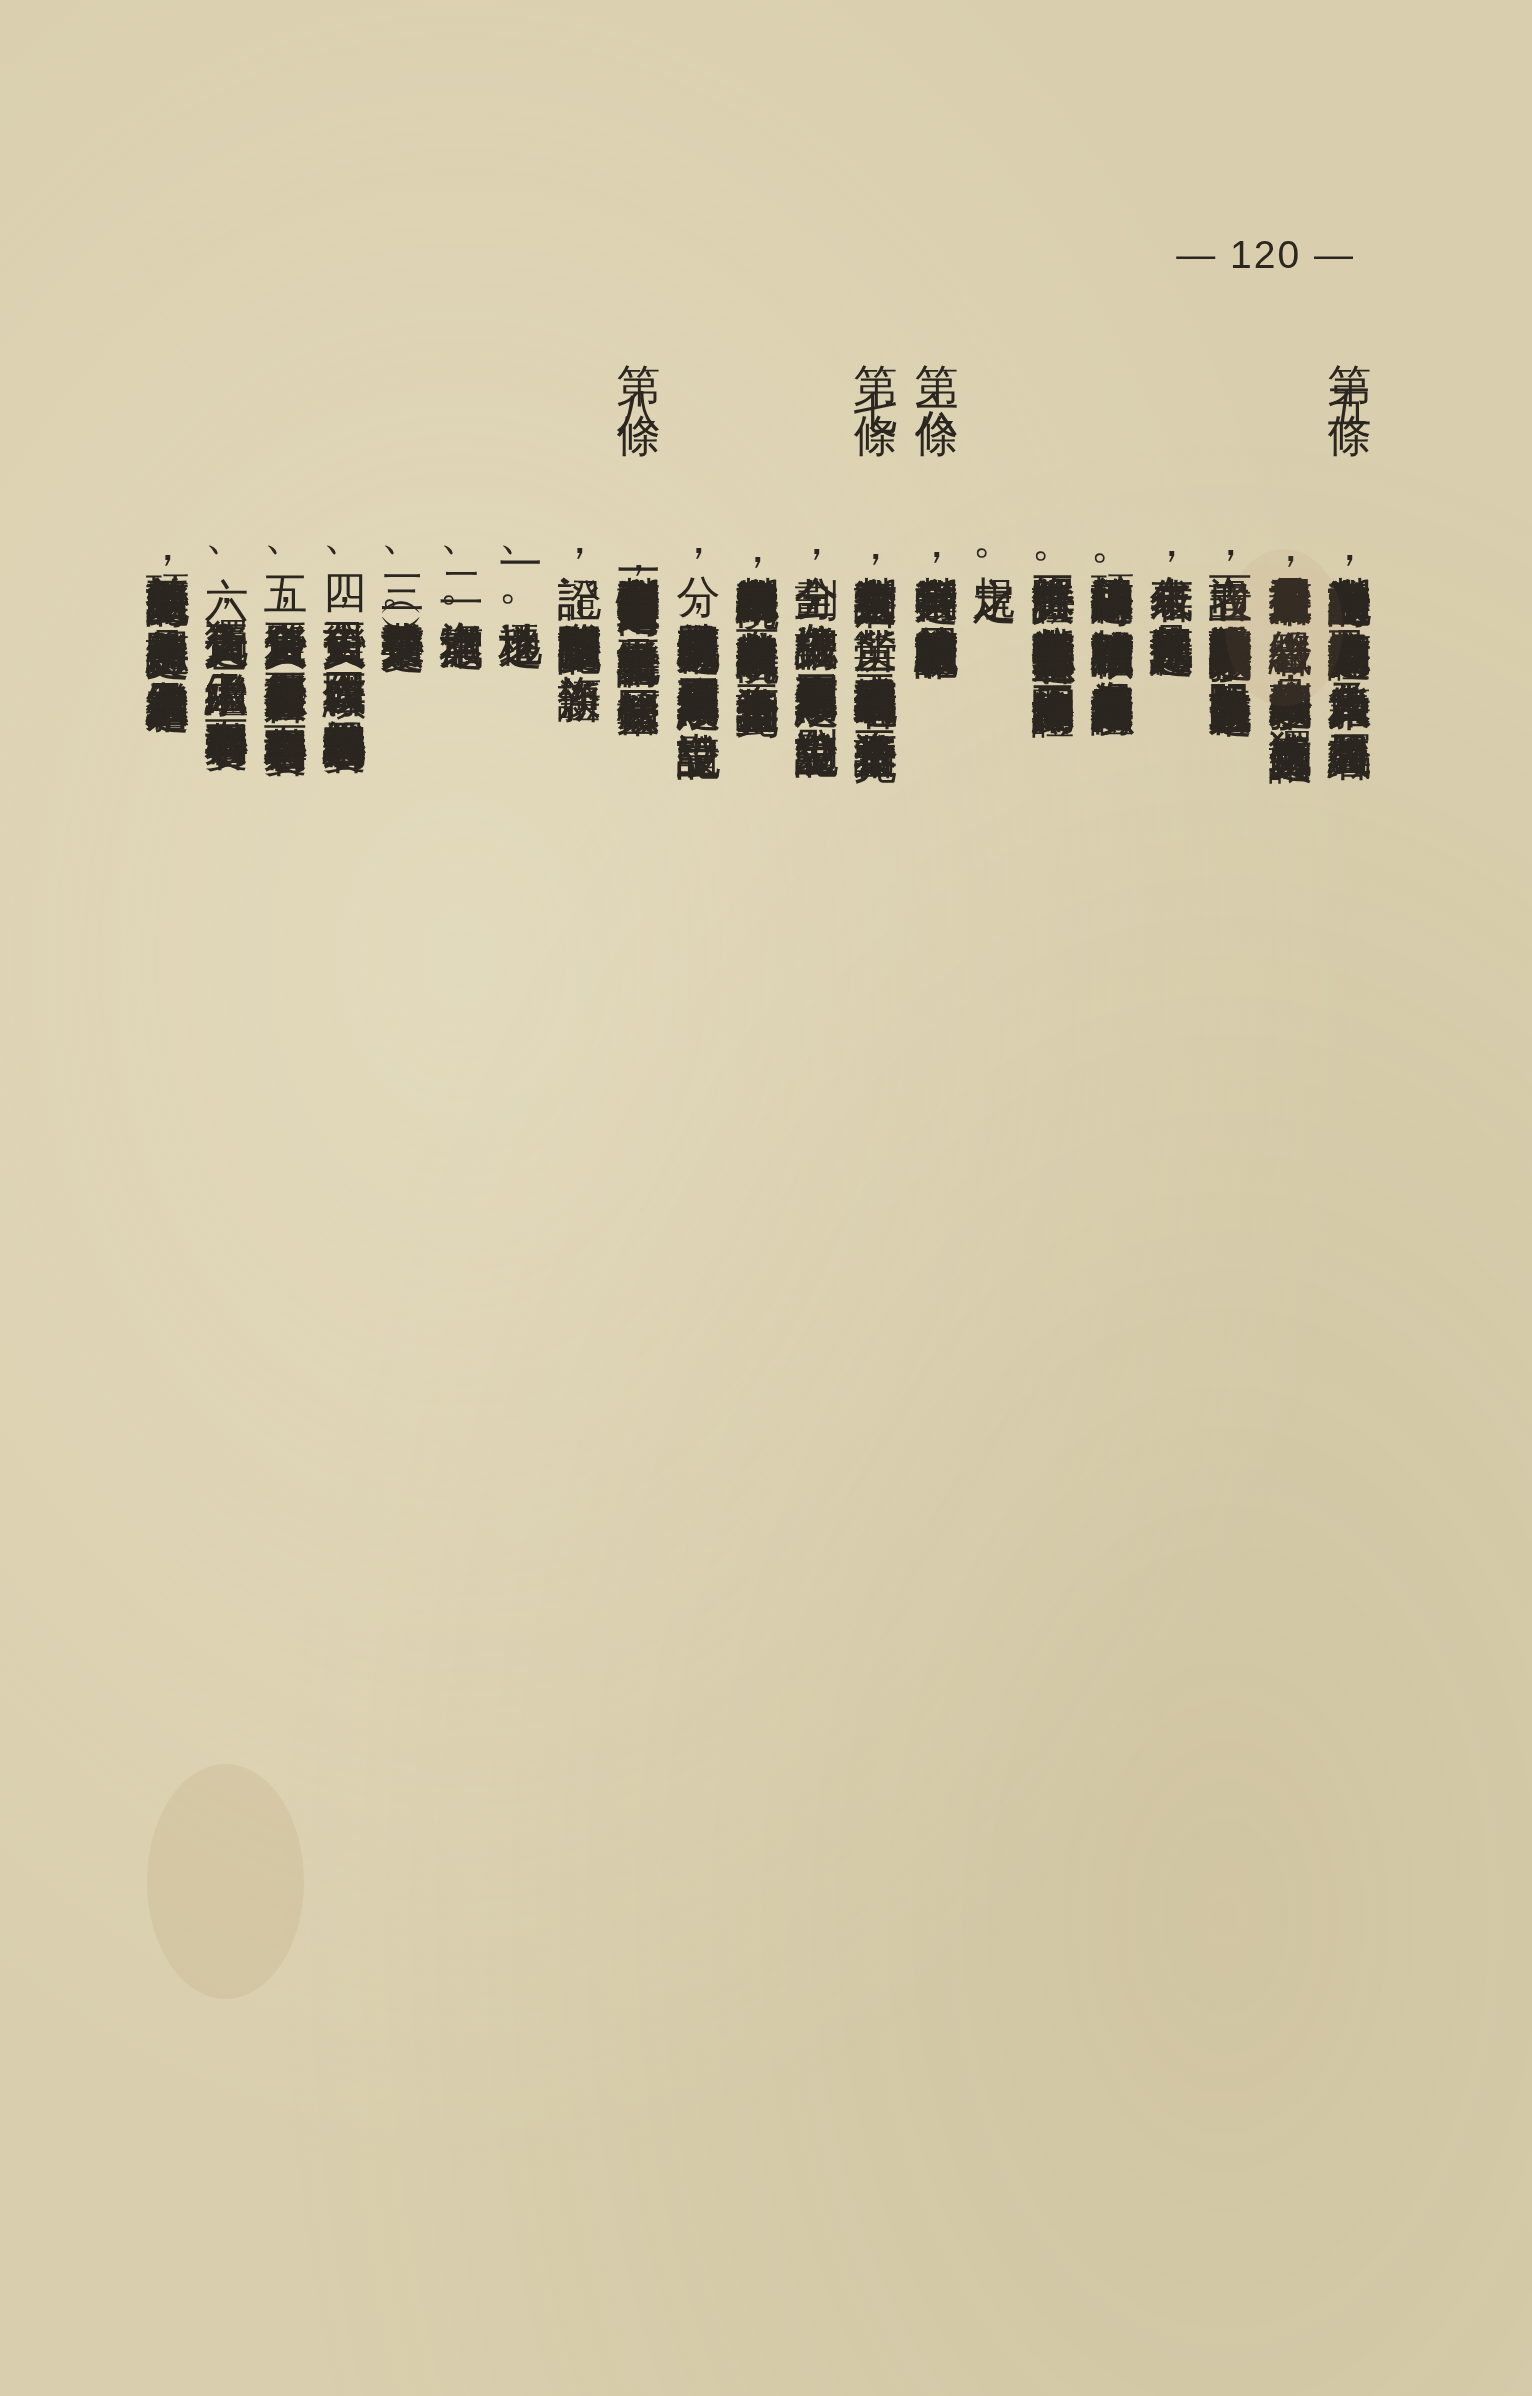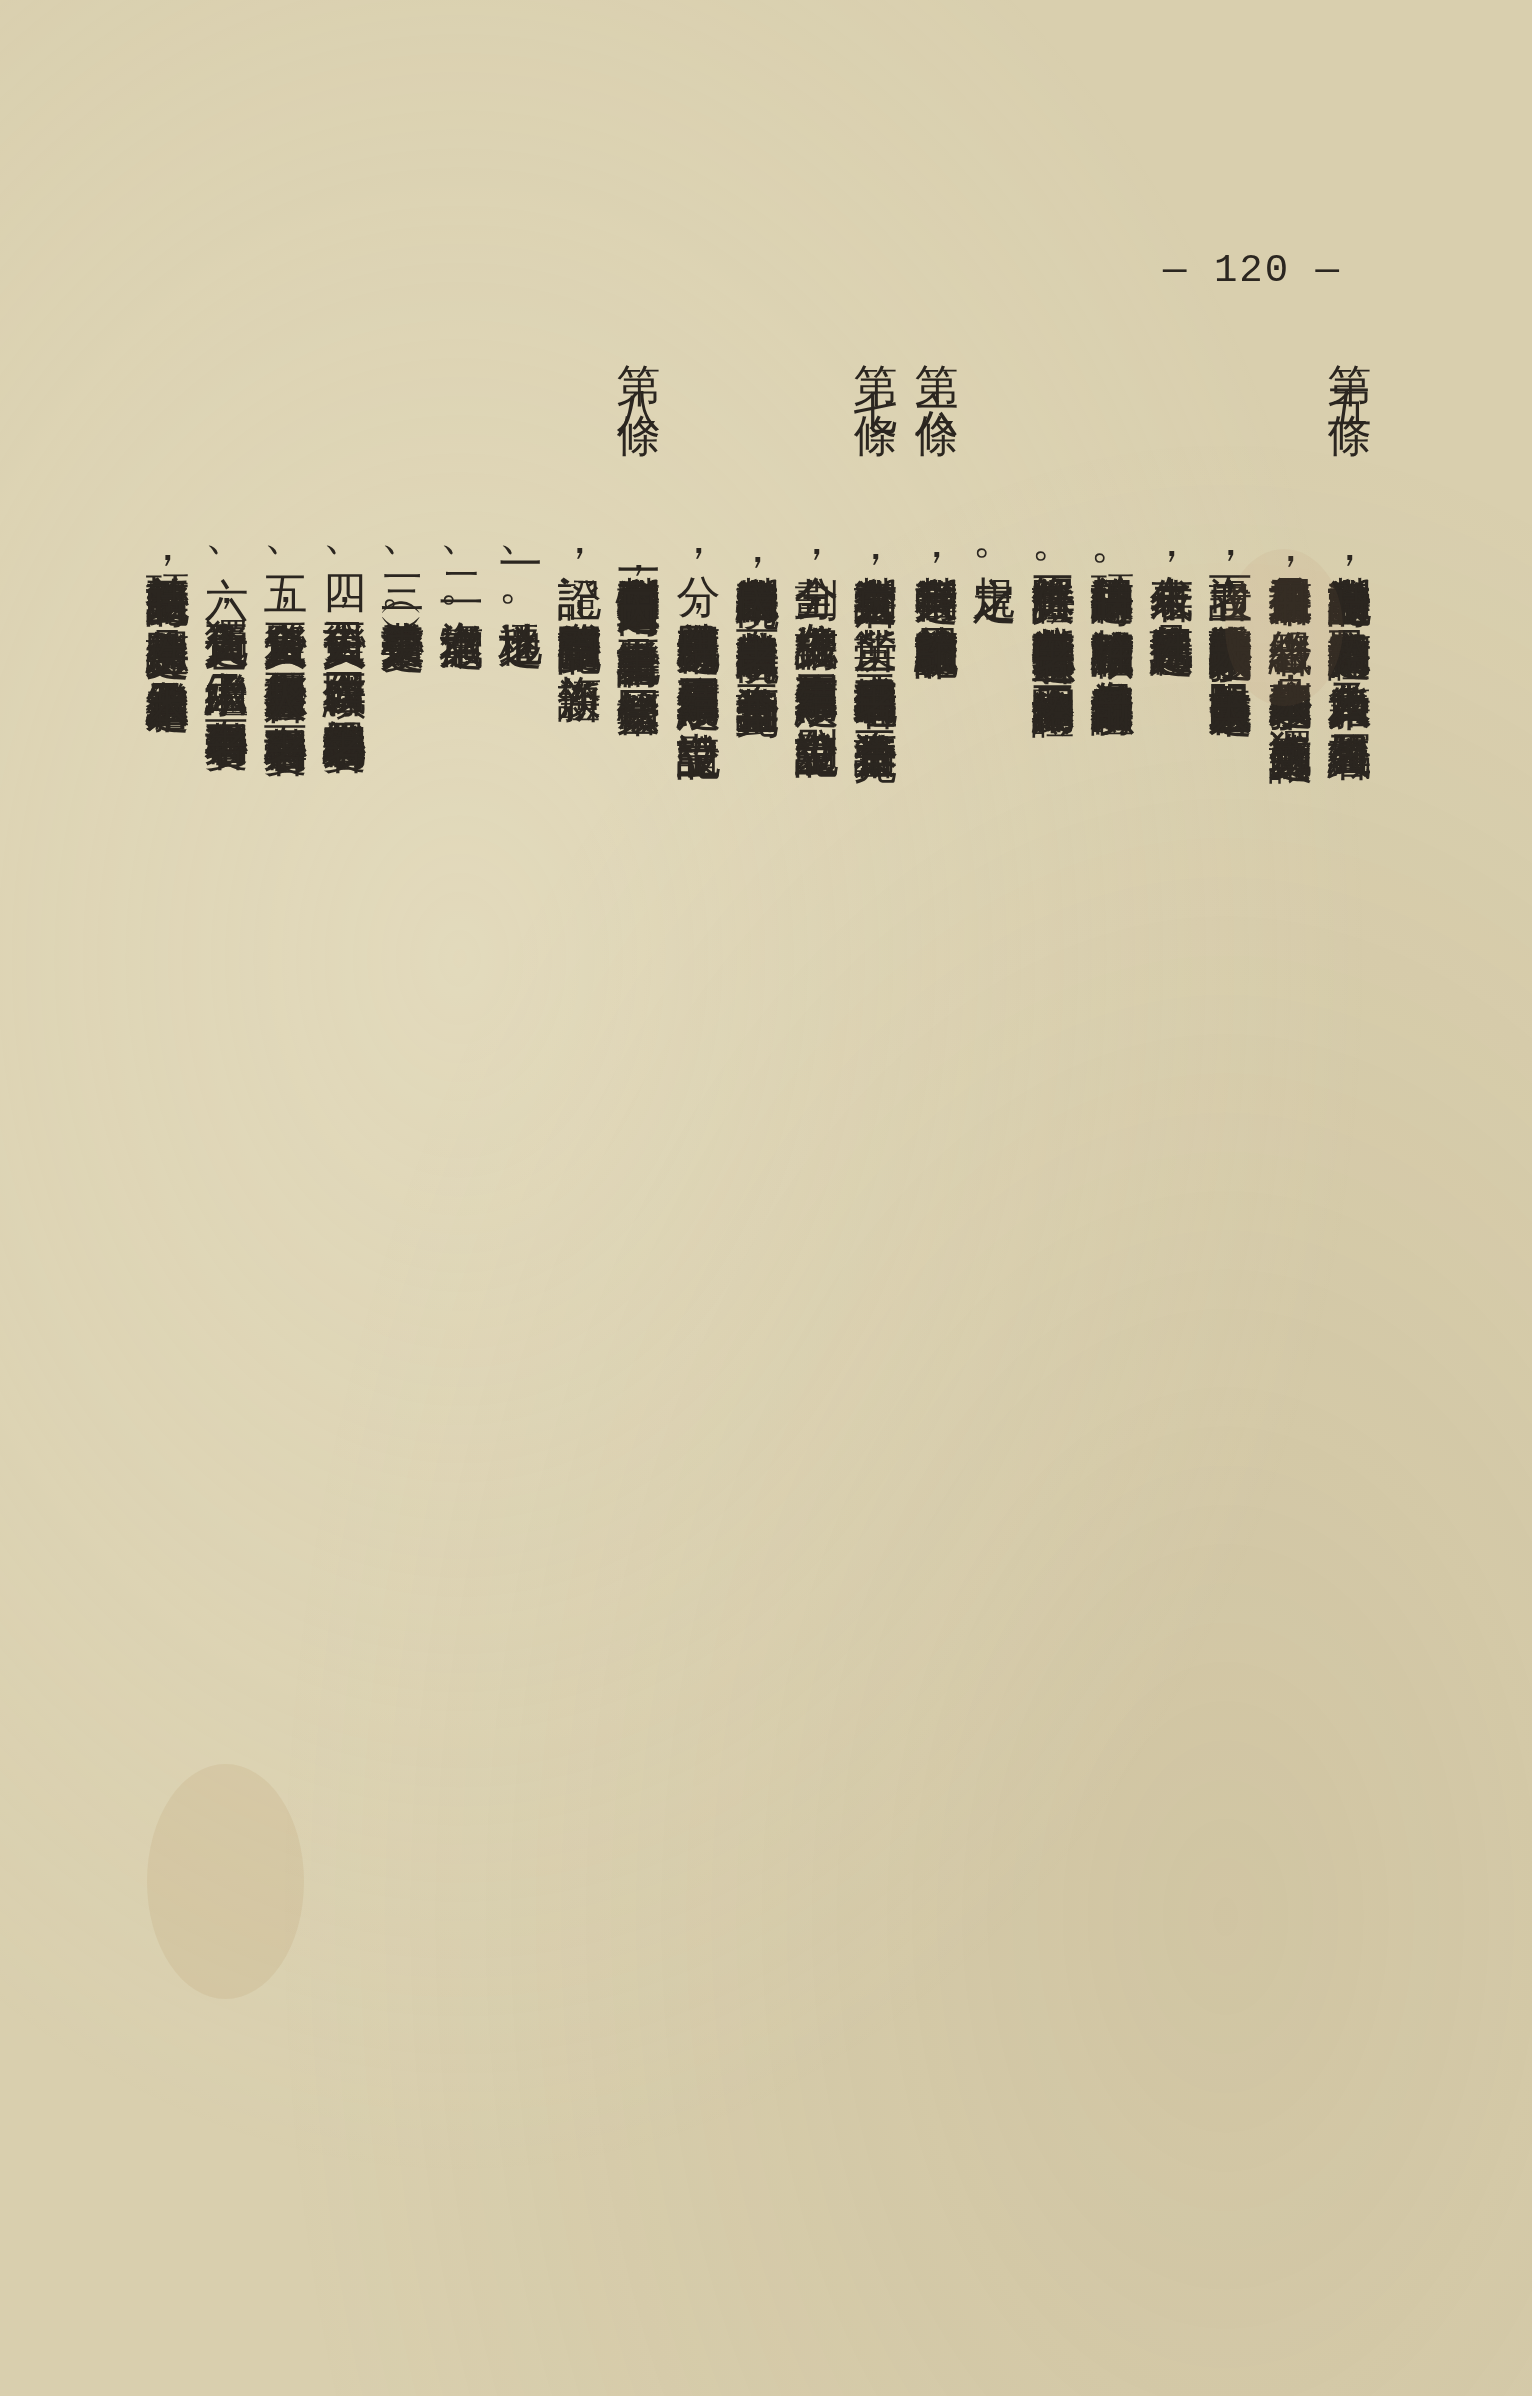--- a/index.html
+++ b/index.html
@@ -8,23 +8,22 @@
     background: #d9cfae;
     background-image:
       radial-gradient(ellipse at 30% 40%, rgba(255,250,230,0.25), rgba(0,0,0,0) 60%),
       radial-gradient(ellipse at 80% 80%, rgba(160,140,100,0.15), rgba(0,0,0,0) 55%);
     position: relative;
     font-family: "DejaVu Serif", "Liberation Serif", serif;
     color: #2b2620;
   }
   .page-number {
     position: absolute; top: 233px; left: 1149px; width: 206px;
-    text-align: center; font-size: 39px; letter-spacing: 2px;
-    font-family: Liberation Mono, monospace;
-    margin-top: 16px;
+    text-align: right; font-size: 39px; letter-spacing: 2px;
+    font-family: Liberation Sans, sans-serif;
   }
   .col {
     position: absolute;
     writing-mode: vertical-rl;
     font-size: 44px;
     line-height: 59px;
     letter-spacing: 0.7px;
     white-space: nowrap;
   }
   .heading { letter-spacing: 25.5px; }

